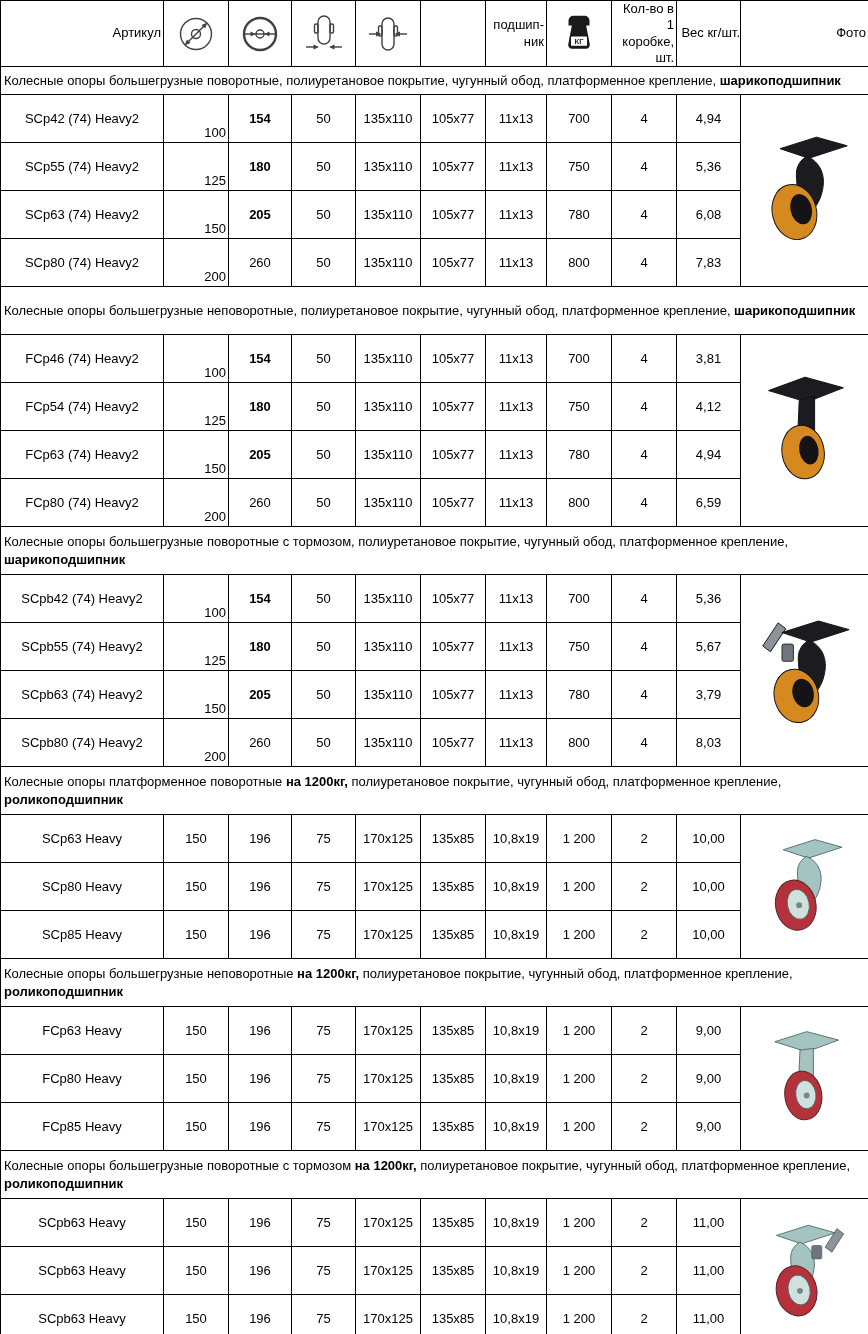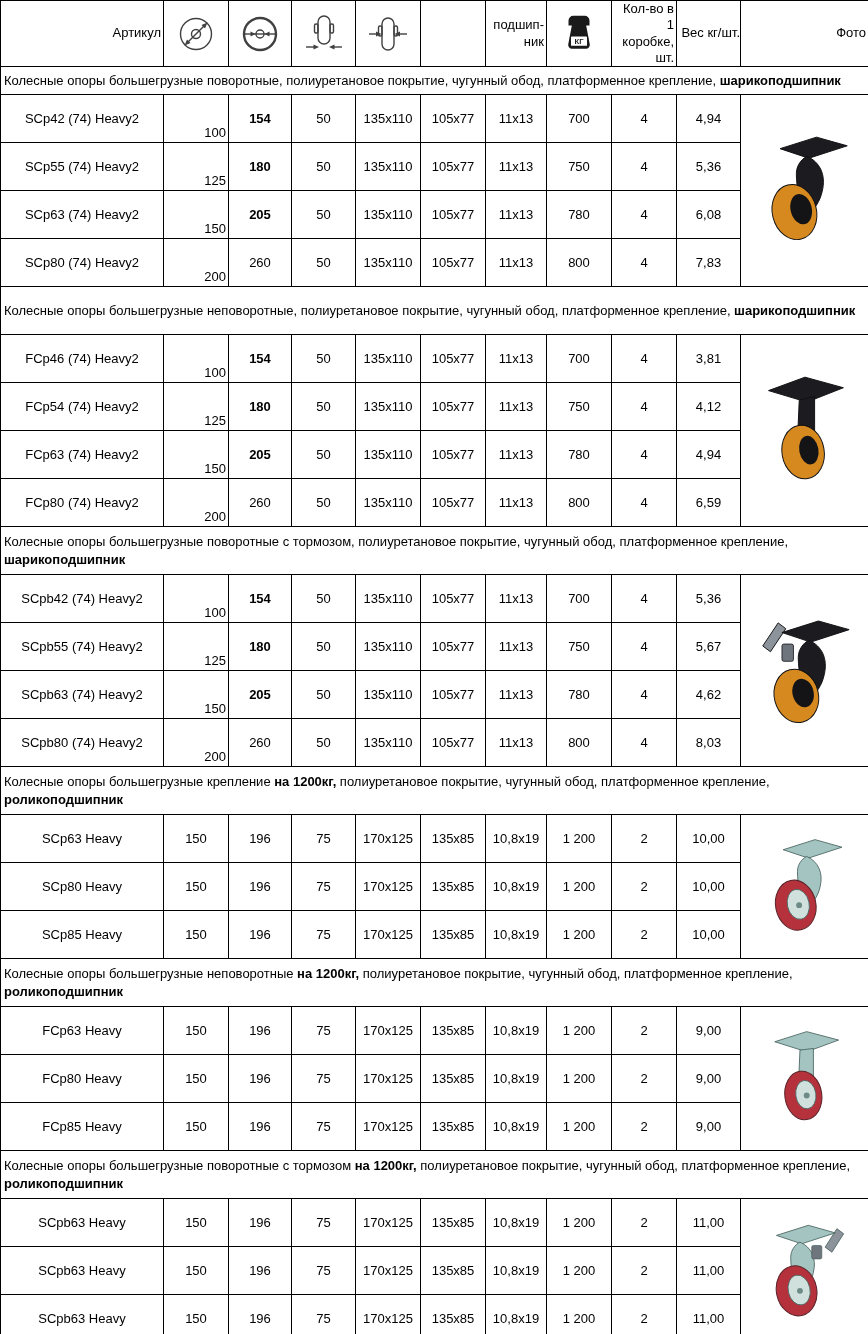--- a/index.html
+++ b/index.html
@@ -267,37 +267,37 @@
 <tr class="trow">
   <td>SCpb63 (74) Heavy2</td>
   <td class="vb">150</td>
   <td class="bold">205</td>
   <td>50</td>
   <td>135x110</td>
   <td>105x77</td>
   <td>11x13</td>
   <td>780</td>
   <td>4</td>
-  <td>4,62</td>
+  <td>3,79</td>
 </tr>
 <tr class="trow">
   <td>SCpb80 (74) Heavy2</td>
   <td class="vb">200</td>
   <td>260</td>
   <td>50</td>
   <td>135x110</td>
   <td>105x77</td>
   <td>11x13</td>
   <td>800</td>
   <td>4</td>
   <td>8,03</td>
 </tr>
 
 <tr class="t48">
-  <td colspan="11" class="title-cell"><span>Колесные опоры большегрузные крепление </span><b>на 1200кг,</b><span> полиуретановое покрытие, чугунный обод, платформенное крепление, </span><b>роликоподшипник</b></td>
+  <td colspan="11" class="title-cell"><span>Колесные опоры платформенное поворотные </span><b>на 1200кг,</b><span> полиуретановое покрытие, чугунный обод, платформенное крепление, </span><b>роликоподшипник</b></td>
 </tr>
 <tr class="trow">
   <td>SCp63  Heavy</td>
   <td>150</td>
   <td>196</td>
   <td>75</td>
   <td>170x125</td>
   <td>135x85</td>
   <td>10,8x19</td>
   <td>1 200</td>

